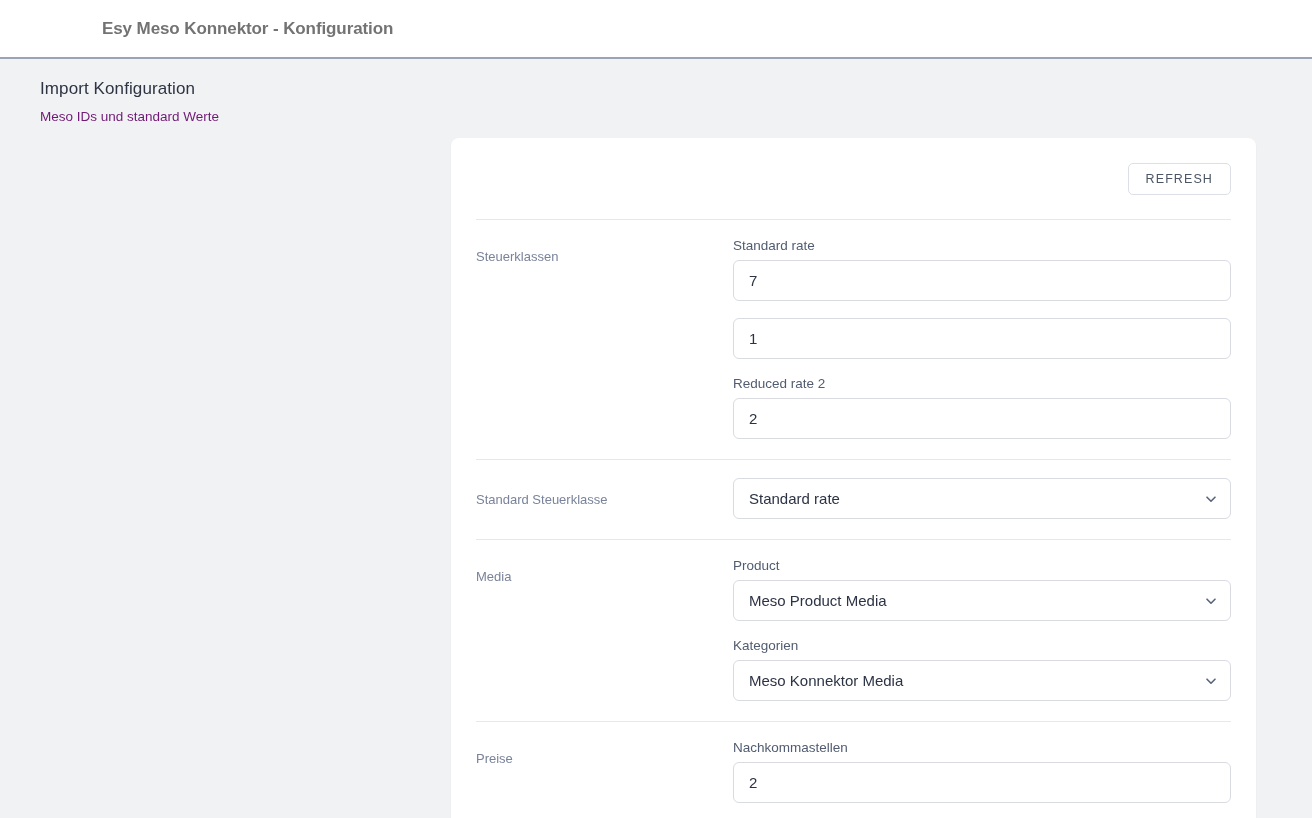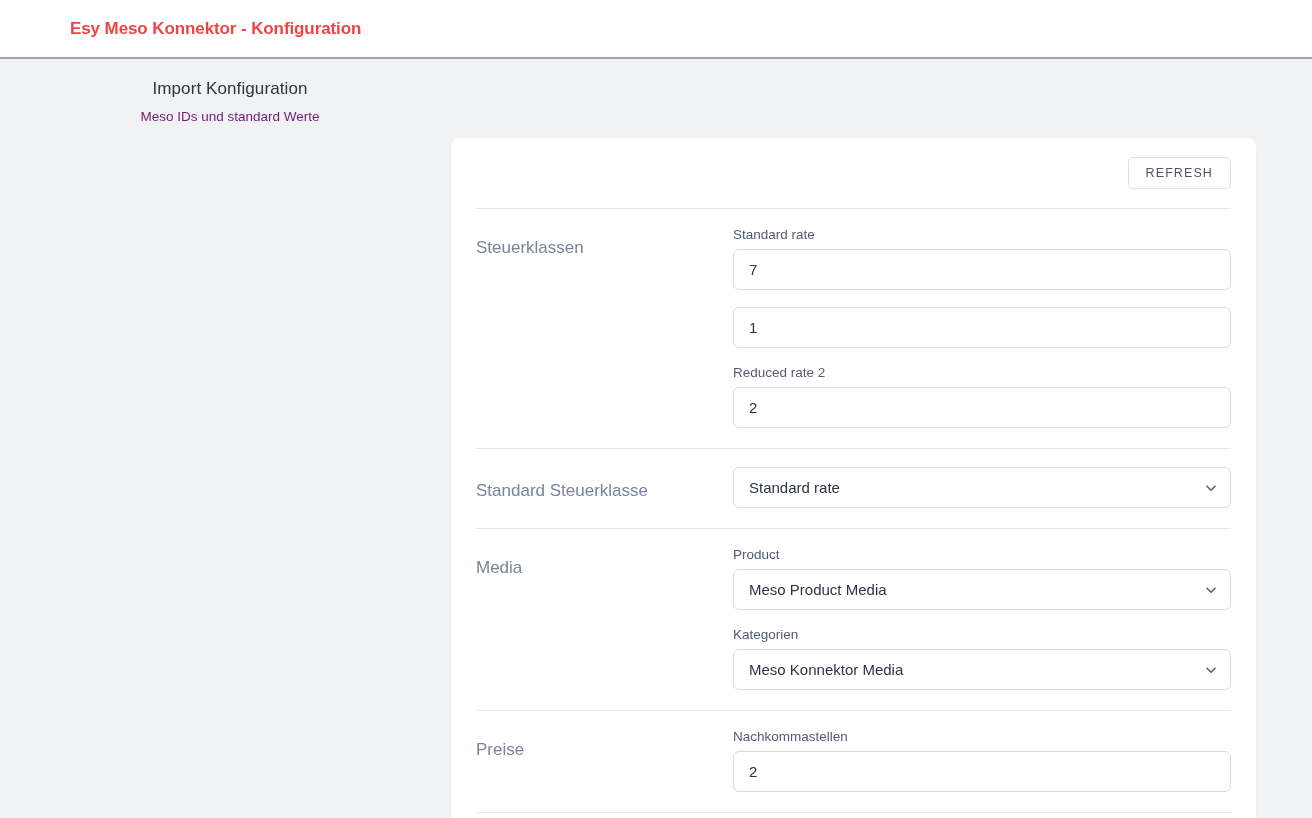--- a/index.html
+++ b/index.html
@@ -14,41 +14,40 @@
   
   .topbar {
     height: 59px;
     background: #ffffff;
     border-bottom: 2px solid #9aa4b4;
     display: flex;
     align-items: center;
     position: relative;
   }
   .topbar-title {
-    margin-left: 70px;
+    margin-left: 102px;
     font-size: 17px;
     font-weight: bold;
-    color: #ef4444;
+    color: #737373;
     letter-spacing: -0.1px;
   }
 
   
   .page {
     position: relative;
     height: 759px;
     background: #f1f2f4;
   }
 
   
   .leftcol {
     position: absolute;
     left: 40px;
     top: 20px;
     width: 380px;
-    text-align: center;
   }
   .leftcol-title {
     font-size: 17px;
     color: #2e3442;
     margin: 0 0 10px 0;
     font-weight: normal;
     letter-spacing: 0.1px;
   }
   .leftcol-sub {
     font-size: 13.5px;
@@ -64,21 +63,21 @@
     width: 805px;
     bottom: -40px;
     background: #ffffff;
     border-radius: 8px;
     box-shadow: 0 1px 2px rgba(16,24,40,0.05);
     padding: 0 25px;
   }
 
   
   .card-toolbar {
-    height: 71px;
+    height: 82px;
     display: flex;
     align-items: center;
     justify-content: flex-end;
     border-bottom: 1px solid #e7e8ec;
   }
   .refresh-btn {
     height: 32px;
     padding: 0 17px;
     background: #ffffff;
     border: 1px solid #dcdfe5;
@@ -94,21 +93,21 @@
   
   .form-row {
     display: flex;
     padding: 18px 0 20px 0;
     border-bottom: 1px solid #e7e8ec;
   }
 
   .row-label {
     width: 257px;
     flex: 0 0 257px;
-    font-size: 17px;
+    font-size: 13px;
     color: #79839a;
     padding-top: 11px;
   }
   .row-label.single { padding-top: 14px; }
 
   .row-fields {
     flex: 1;
     min-width: 0;
   }
 

